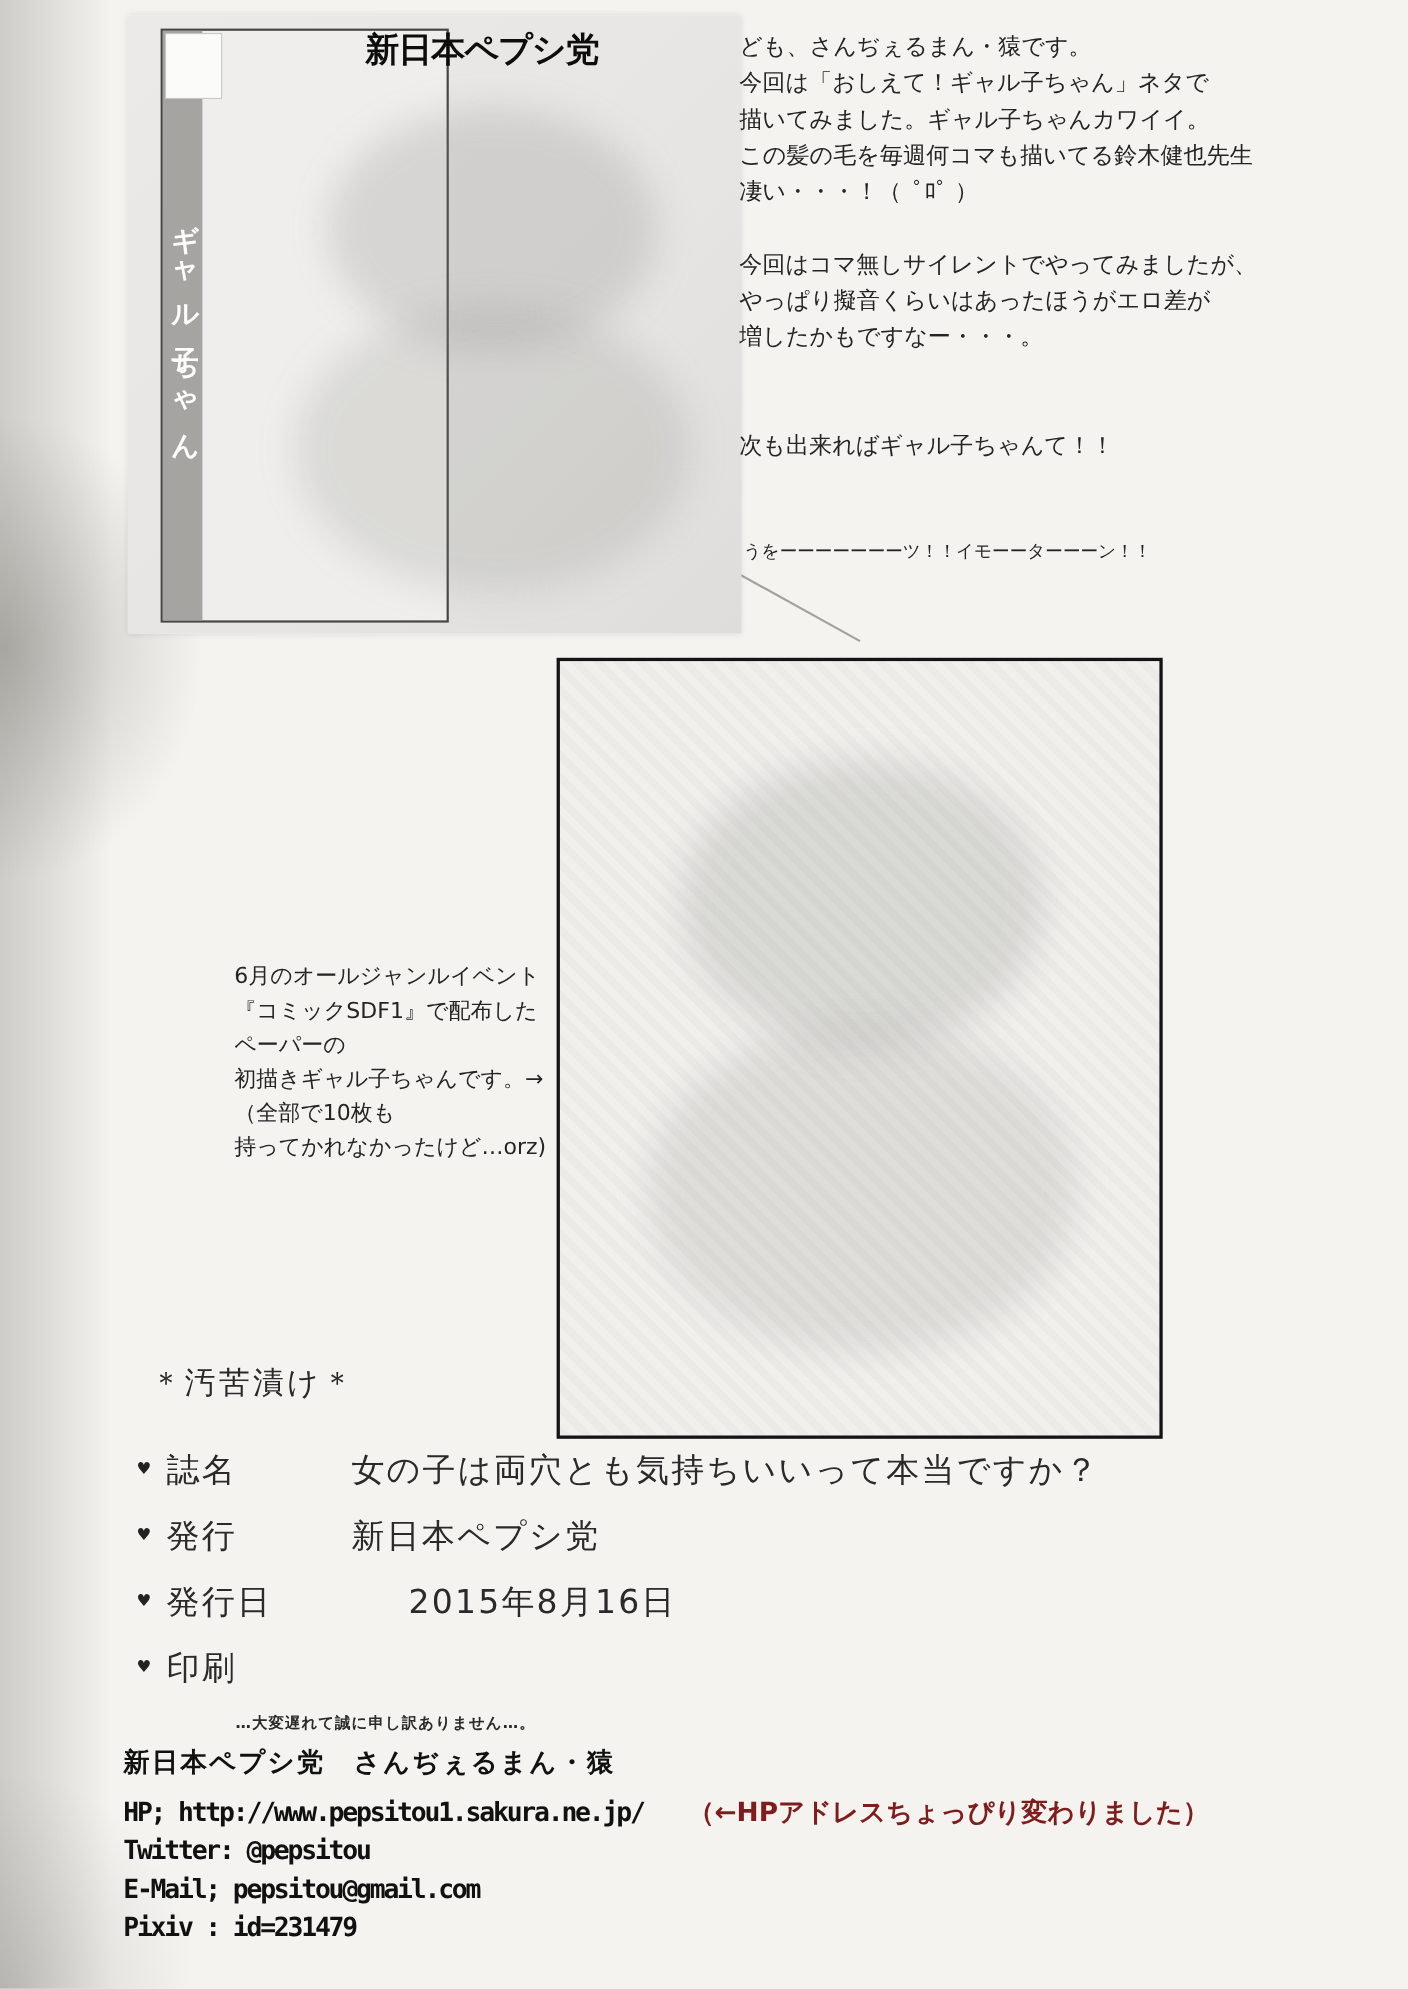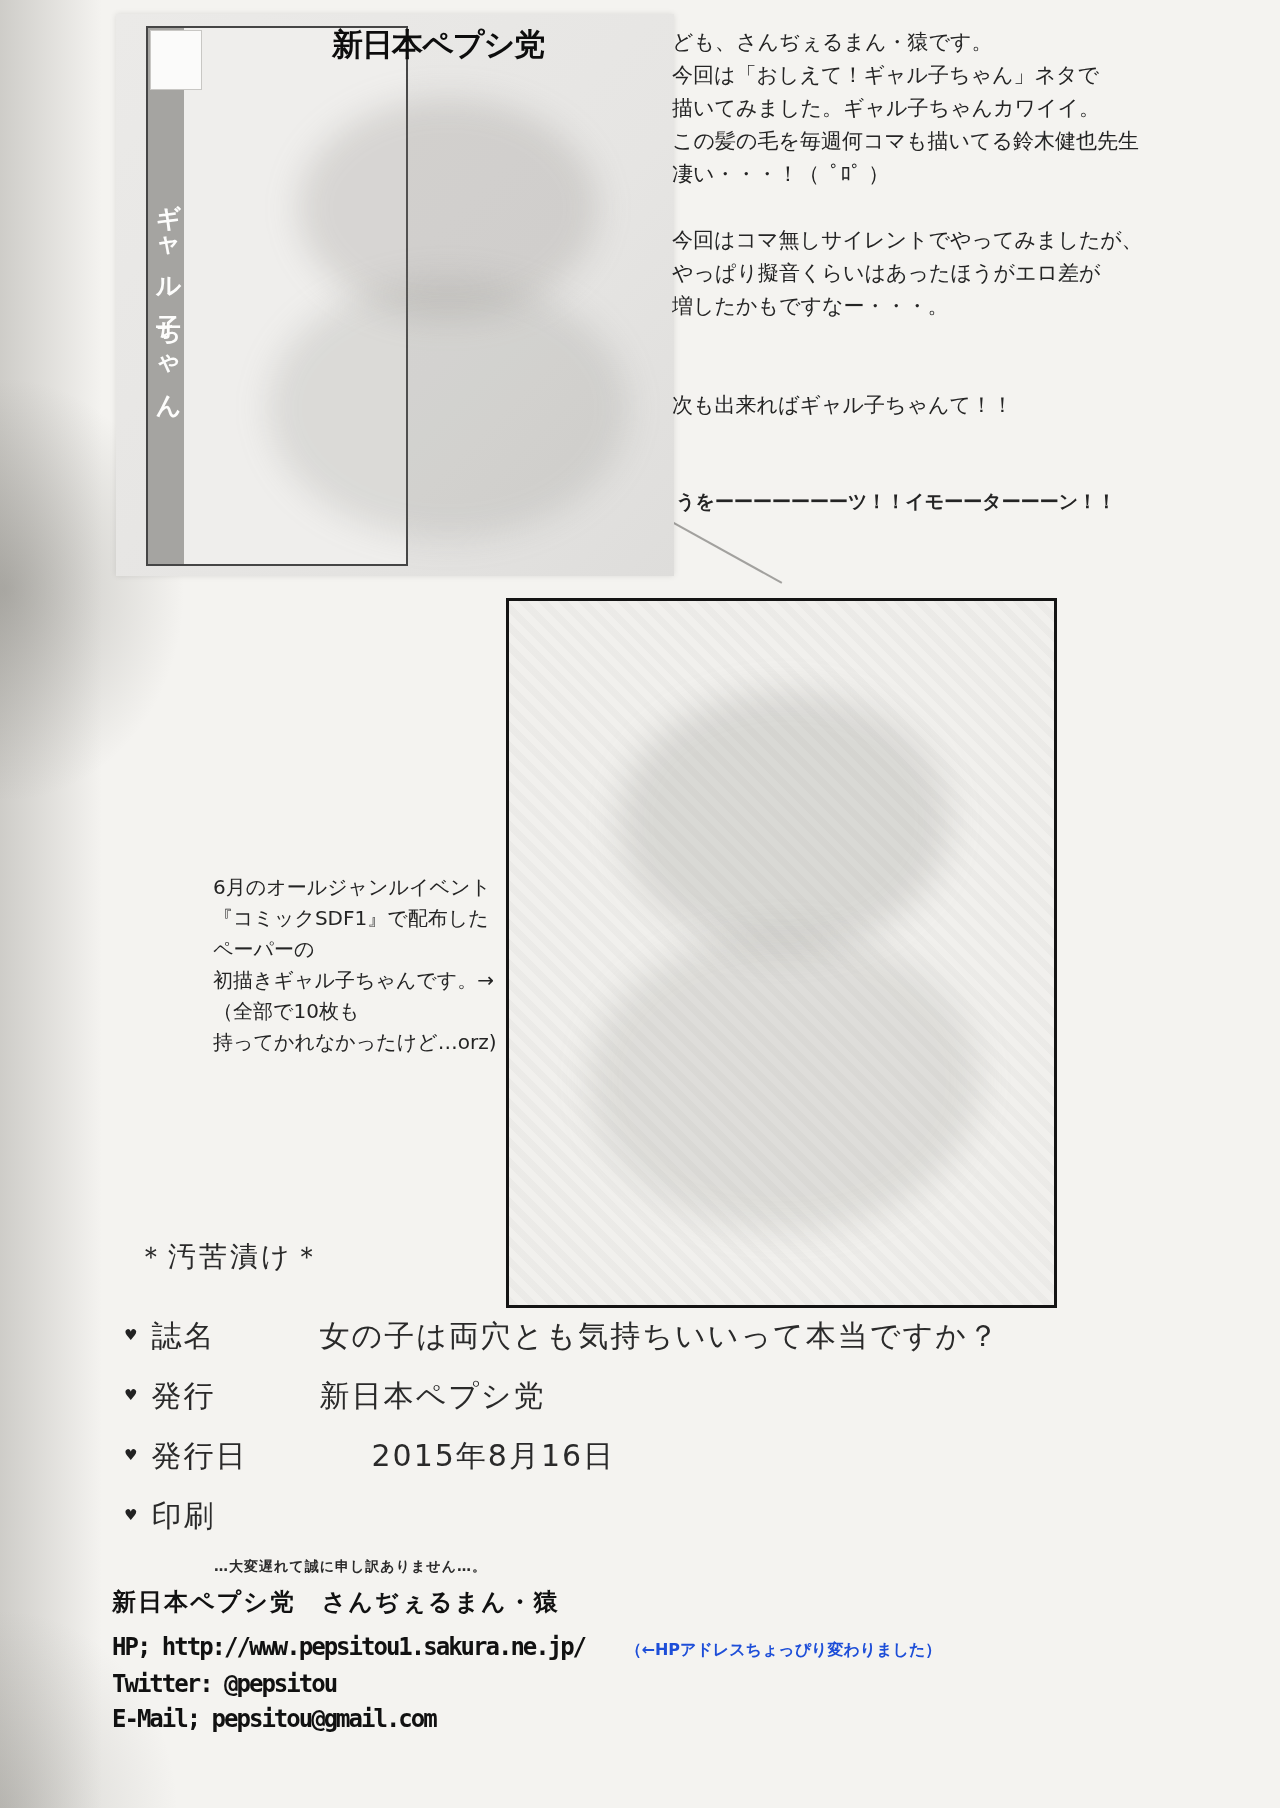--- a/index.html
+++ b/index.html
@@ -65,21 +65,21 @@
 
   
   .intro {
     left:672px; top:26px; width:490px;
     font-size:21px; line-height:33px; white-space:pre-line; color:#242424;
   }
 
   
   .shout {
     left:676px; top:487px; width:520px;
-    font-size:19px; line-height:28px; font-weight:bold; color:#242424;
+    font-size:16px; line-height:28px; font-weight:normal; color:#242424;
     white-space:nowrap;
   }
 
   
   .illus2 {
     left:506px; top:598px; width:551px; height:710px;
     border:3px solid #141414; background:#f1f0ed;
     background-image:repeating-linear-gradient(45deg, rgba(0,0,0,0.025) 0 7px, transparent 7px 14px);
   }
   .blob.b3 { left:110px; top:90px; width:330px; height:260px; background:rgba(125,123,119,0.20); }
@@ -116,21 +116,21 @@
     font-size:24px; font-weight:bold; letter-spacing:2px; color:#111;
     margin-bottom:12px; white-space:nowrap;
   }
   .footer-line {
     font-family:"DejaVu Sans Mono", monospace;
     font-size:24px; font-weight:bold; letter-spacing:-2px; color:#111;
     line-height:35px; white-space:nowrap;
   }
   .footer-note {
     font-family:"DejaVu Sans", sans-serif;
-    font-size:16px; font-weight:bold; letter-spacing:0; margin-left:28px; color:#1d4ed8;
+    font-size:24px; font-weight:bold; letter-spacing:0; margin-left:28px; color:#7f1d1d;
   }
 </style>
 </head>
 <body>
 
 <div class="abs scan-shadow-left"></div>
 <div class="abs scan-blotch"></div>
 <div class="abs scan-corner"></div>
 <div class="abs crease-line"></div>
 
@@ -209,13 +209,17 @@
     <span class="footer-note">（←HPアドレスちょっぴり変わりました）</span>
   </div>
   <div class="footer-line">
     <span>Twitter: </span>
     <span>@pepsitou</span>
   </div>
   <div class="footer-line">
     <span>E-Mail; </span>
     <span>pepsitou@gmail.com</span>
   </div>
+  <div class="footer-line">
+    <span>Pixiv : </span>
+    <span>id=231479</span>
+  </div>
 </div>
 
 </body></html>

